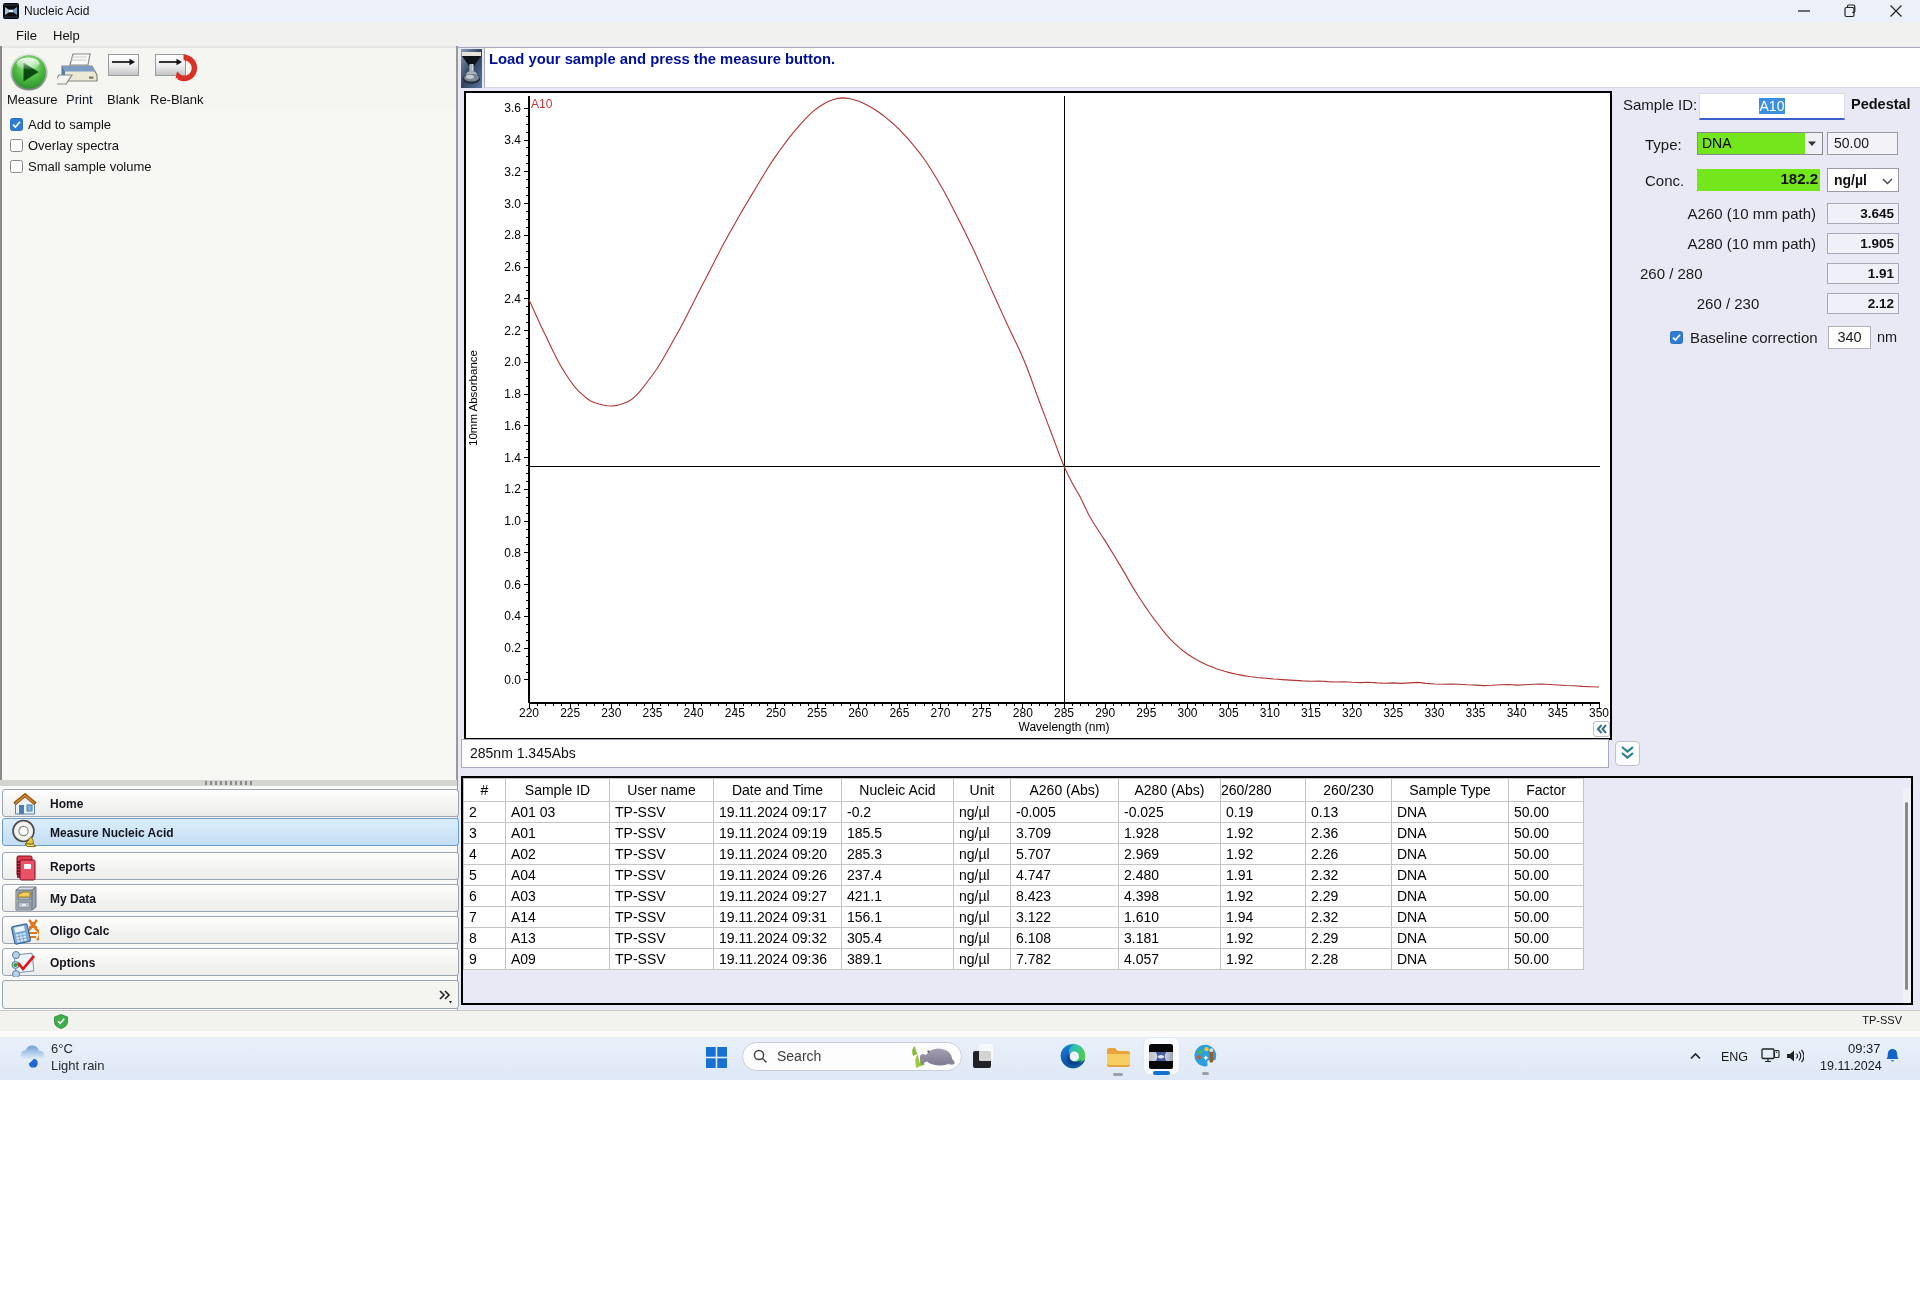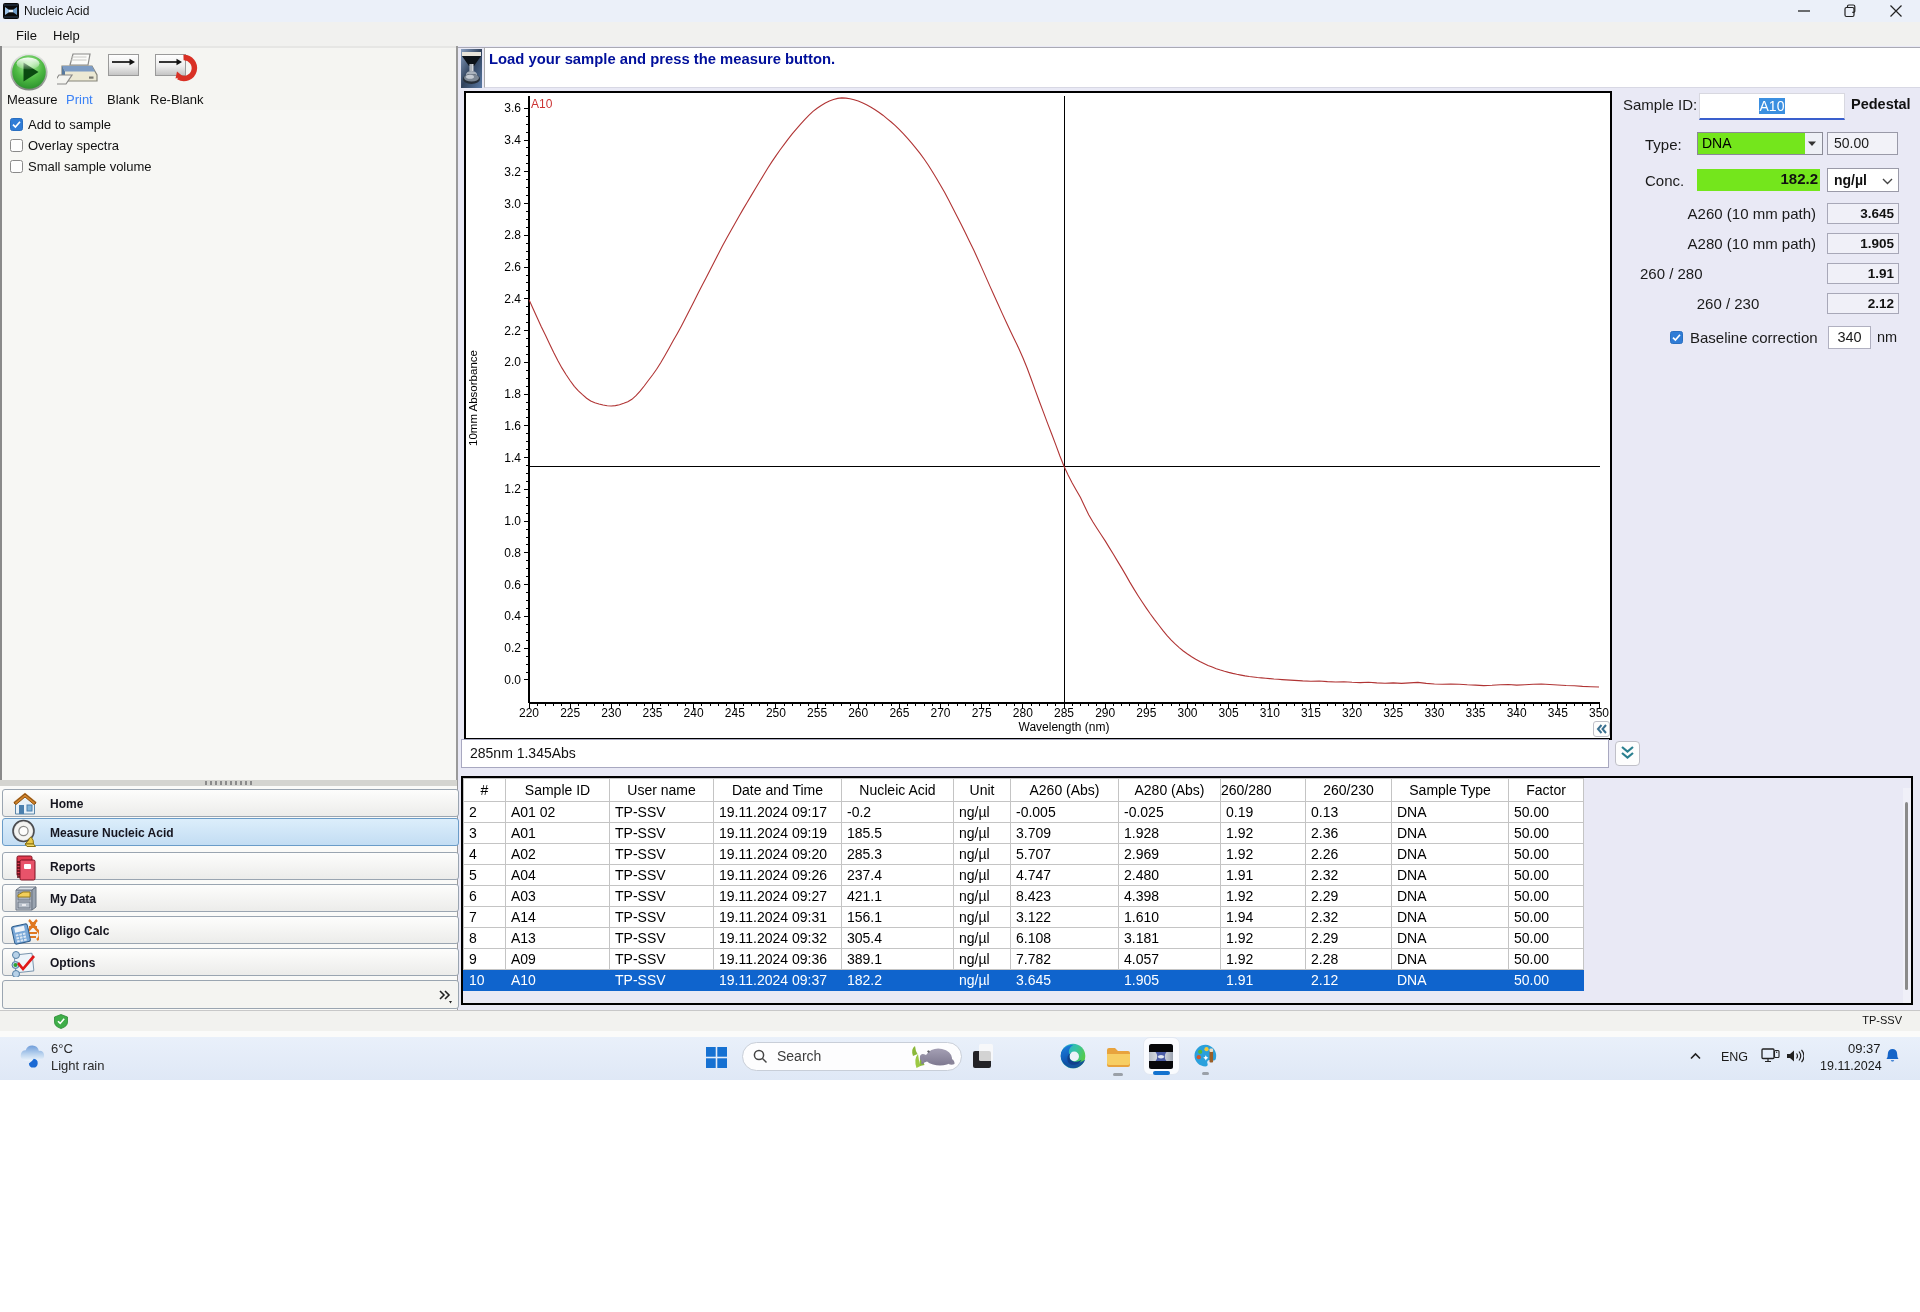--- a/index.html
+++ b/index.html
@@ -67,21 +67,21 @@
 <div class="abs" style="left:7px;top:92px;font-size:13px;color:#111;">Measure</div>
 <svg class="abs" style="left:57px;top:51px" width="44" height="38" viewBox="0 0 44 38">
 <path d="M13 14 L16 3 L33 3 L31 14 Z" fill="#fbfbf9" stroke="#8a8a88" stroke-width="1.2"></path>
 <path d="M14.5 6 h15 M14 9 h15.5" stroke="#c8c8c4" stroke-width="1"></path>
 <path d="M5 15 L35 15 L40 24 L40 30 L10 30 L5 25 Z" fill="#ece9d4" stroke="#85857b" stroke-width="1.2"></path>
 <path d="M5 15 L35 15 L38 20.5 L8 20.5 Z" fill="#7d9cc4"></path>
 <path d="M5 15 L8 20.5 L8 30 L10 30 L5 25 Z" fill="#56799f"></path>
 <path d="M2 24 L15 24 L9 33 L-4 33 Z" fill="#f4f4f0" stroke="#8a8a88" stroke-width="1.2"></path>
 <rect x="32" y="25.5" width="4.5" height="2.2" fill="#7a7a72"></rect>
   </svg>
-<div class="abs" style="left:66px;top:92px;font-size:13px;color:#3b82f6;">Print</div>
+<div class="abs" style="left:66px;top:92px;font-size:13px;color:#0f172a;">Print</div>
 <svg class="abs" style="left:108px;top:54px" width="31" height="22" viewBox="0 0 31 22">
 <defs>
       <linearGradient id="bg1" x1="0" y1="0" x2="0" y2="1">
 <stop offset="0" stop-color="#ffffff"></stop>
         <stop offset="0.55" stop-color="#ededed"></stop>
         <stop offset="1" stop-color="#c2c2c2"></stop>
       </linearGradient>
     </defs>
 <rect x="0.5" y="0.5" width="30" height="21" fill="url(#bg1)" stroke="#9a9a9a"></rect>
 <path d="M4 8 H24" stroke="#111" stroke-width="1.7" fill="none"></path>
@@ -220,21 +220,21 @@
         <td style="width:57px;text-align:center">Unit</td>
         <td style="width:108px;text-align:center">A260 (Abs)</td>
         <td style="width:102px;text-align:center">A280 (Abs)</td>
         <td style="width:85px;text-align:left">260/280</td>
         <td style="width:86px;text-align:center">260/230</td>
         <td style="width:117px;text-align:center">Sample Type</td>
         <td style="width:75px;text-align:center">Factor</td>
       </tr>
       <tr>
         <td style="width:42px">2</td>
-        <td style="width:104px">A01 02</td>
+        <td style="width:104px">A01 03</td>
         <td style="width:104px">TP-SSV</td>
         <td style="width:128px">19.11.2024 09:17</td>
         <td style="width:112px">-0.2</td>
         <td style="width:57px">ng/µl</td>
         <td style="width:108px">-0.005</td>
         <td style="width:102px">-0.025</td>
         <td style="width:85px">0.19</td>
         <td style="width:86px">0.13</td>
         <td style="width:117px">DNA</td>
         <td style="width:75px">50.00</td>
@@ -327,34 +327,20 @@
         <td style="width:42px">9</td>
         <td style="width:104px">A09</td>
         <td style="width:104px">TP-SSV</td>
         <td style="width:128px">19.11.2024 09:36</td>
         <td style="width:112px">389.1</td>
         <td style="width:57px">ng/µl</td>
         <td style="width:108px">7.782</td>
         <td style="width:102px">4.057</td>
         <td style="width:85px">1.92</td>
         <td style="width:86px">2.28</td>
-        <td style="width:117px">DNA</td>
-        <td style="width:75px">50.00</td>
-      </tr>
-      <tr class="sel">
-        <td style="width:42px">10</td>
-        <td style="width:104px">A10</td>
-        <td style="width:104px">TP-SSV</td>
-        <td style="width:128px">19.11.2024 09:37</td>
-        <td style="width:112px">182.2</td>
-        <td style="width:57px">ng/µl</td>
-        <td style="width:108px">3.645</td>
-        <td style="width:102px">1.905</td>
-        <td style="width:85px">1.91</td>
-        <td style="width:86px">2.12</td>
         <td style="width:117px">DNA</td>
         <td style="width:75px">50.00</td>
       </tr>
     </tbody>
   </table>
 <div class="abs" style="left:1903px;top:788px;width:8px;height:215px;background:#f0f0f8;"></div>
 <div class="abs" style="left:1905px;top:802px;width:3px;height:188px;background:#8a8a8a;border-radius:2px;"></div>
 <div class="abs" style="left:1623px;top:96px;font-size:15px;color:#1a1a1a;">Sample ID:</div>
 <div class="abs" style="left:1699px;top:93px;width:146px;height:27px;background:#fff;border:1px solid #d8d8e0;border-bottom:2px solid #3a5fcd;text-align:center;font-size:14px;line-height:24px;"><span style="background:#3b8fe0;color:#fff;padding:0 1px;">A10</span></div>
 <div class="abs" style="left:1851px;top:96px;font-size:14.5px;font-weight:bold;color:#111;">Pedestal</div>

